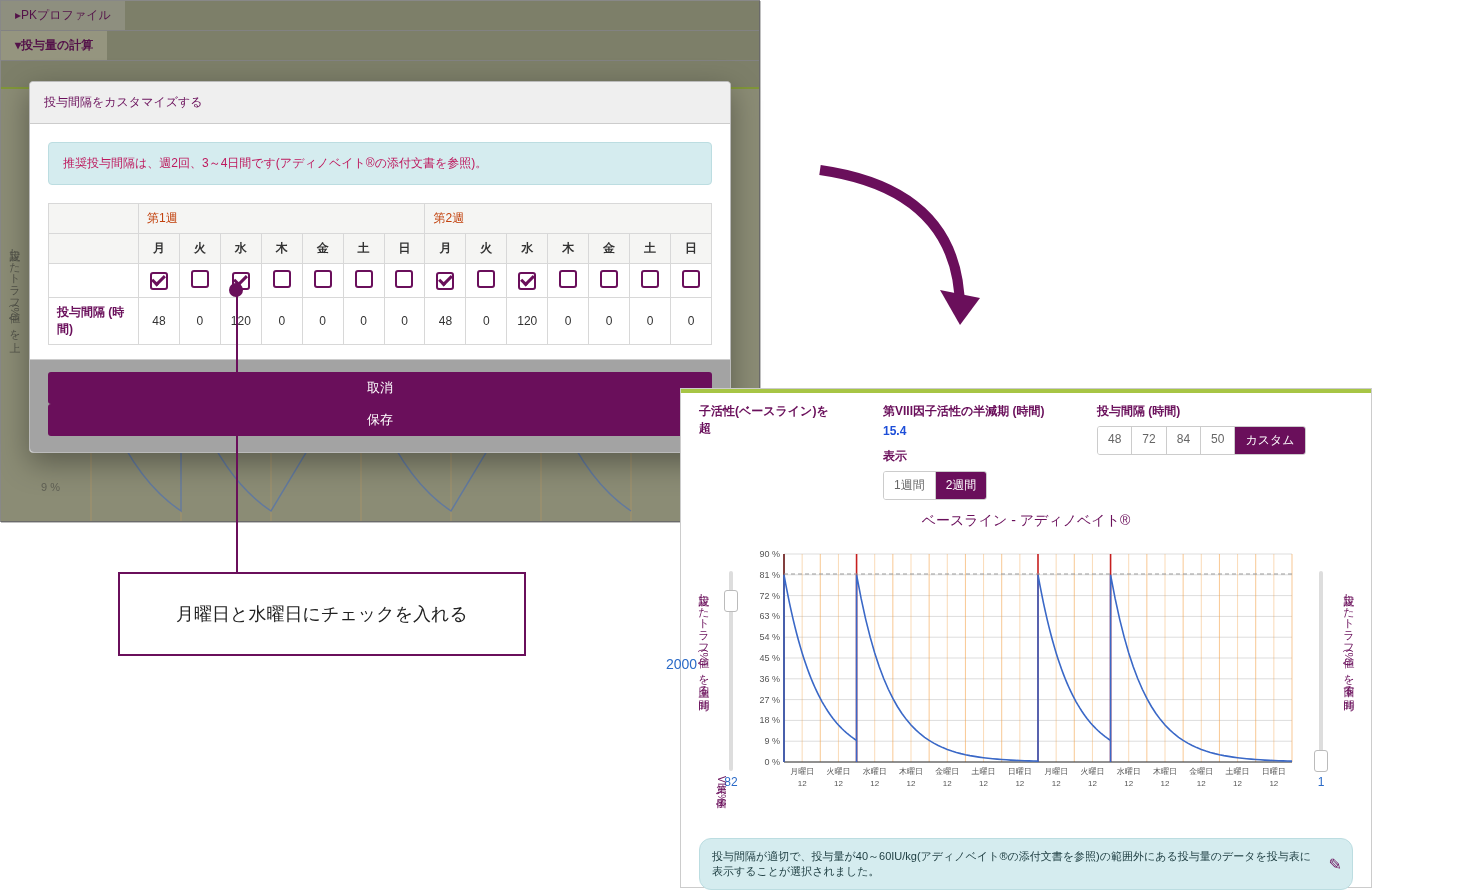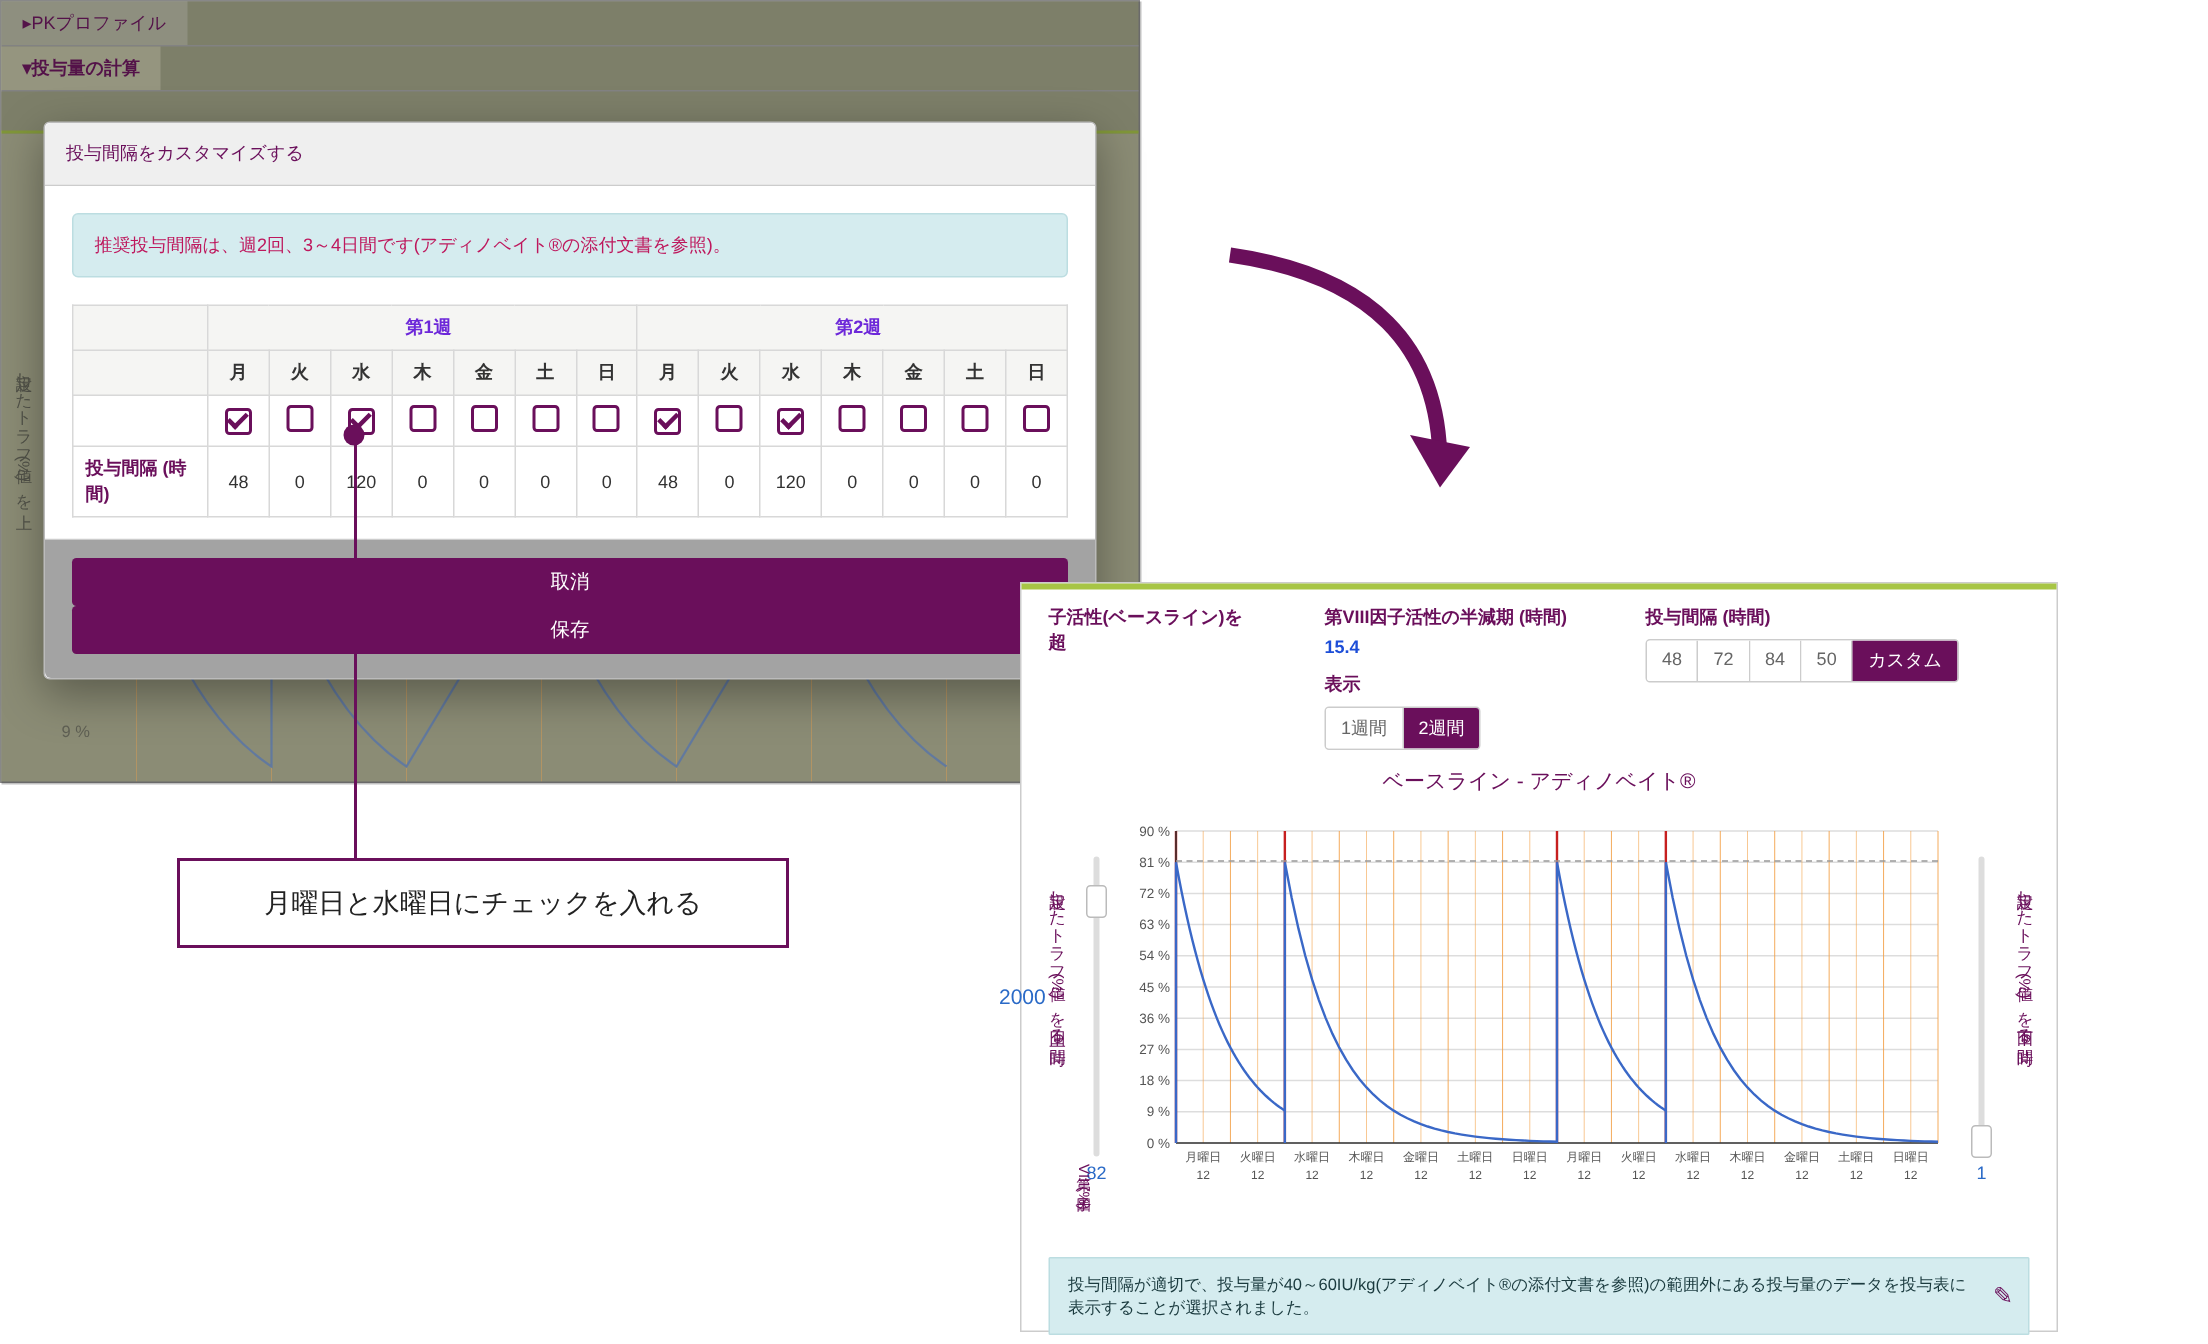--- a/index.html
+++ b/index.html
@@ -82,21 +82,21 @@
   }
   .sched th, .sched td {
     border: 1px solid #d8d8d8;
     text-align: center;
     padding: 6px 0;
     font-size: 12px;
     color: #333;
     background: #fff;
   }
   .sched thead th { background: #f5f5f3; font-weight: 600; }
-  .sched .week-label { background: #f5f5f3; font-weight: 700; text-align:center; padding-left:8px; color:#6d28d9; }
+  .sched .week-label { background: #f5f5f3; font-weight: 400; text-align:left; padding-left:8px; color:#c2410c; }
   .sched td.row-label { background: #fff; text-align: left; padding-left: 8px; color:#6a0f5b; font-weight:600; }
   .cbx {
     display: inline-flex; align-items:center; justify-content:center;
     width: 18px; height: 18px;
     border: 2px solid #6a0f5b;
     border-radius: 3px;
     background: #fff;
   }
   .cbx.checked::after {
     content: "";
@@ -136,21 +136,21 @@
     font-size: 11px;
     opacity: 0.6;
   }
   .bg-chart svg { width:100%; height:100%; }
   .tick { font-size: 11px; fill: #333; }
 
   
   .callout {
     position: absolute;
     left: 118px; top: 572px;
-    width: 408px; height: 60px;
+    width: 408px; height: 84px;
     border: 2px solid #6a0f5b;
     background: #fff;
     display: flex; align-items: center; justify-content: center;
     font-size: 18px;
     color: #222;
   }
   .ptr-line {
     position: absolute;
     left: 236px; top: 290px;
     width: 2px; height: 282px;
@@ -242,21 +242,21 @@
   .slider-val {
     position: absolute; left: 50%; transform: translateX(-50%);
     bottom: -18px; color:#2a6ac7; font-size:12px;
   }
   .sub-left { position:absolute; left:18px; top:240px; writing-mode:vertical-rl; font-size:10px; color:#6a0f5b; }
   .rp-svg { position:absolute; left:56px; top:10px; width:548px; height:252px; }
   .rp-msg {
     margin: 12px 18px 0;
     background: #d5ecef;
     border: 1px solid #bcdde1;
-    border-radius: 1px;
+    border-radius: 12px;
     padding: 10px 40px 10px 12px;
     font-size: 11px;
     color: #1a3a3e;
     position: relative;
   }
   .pencil {
     position: absolute; right: 10px; top: 50%; transform: translateY(-50%);
     color: #6a0f5b; font-size: 16px;
   }
   .left-side-num {

